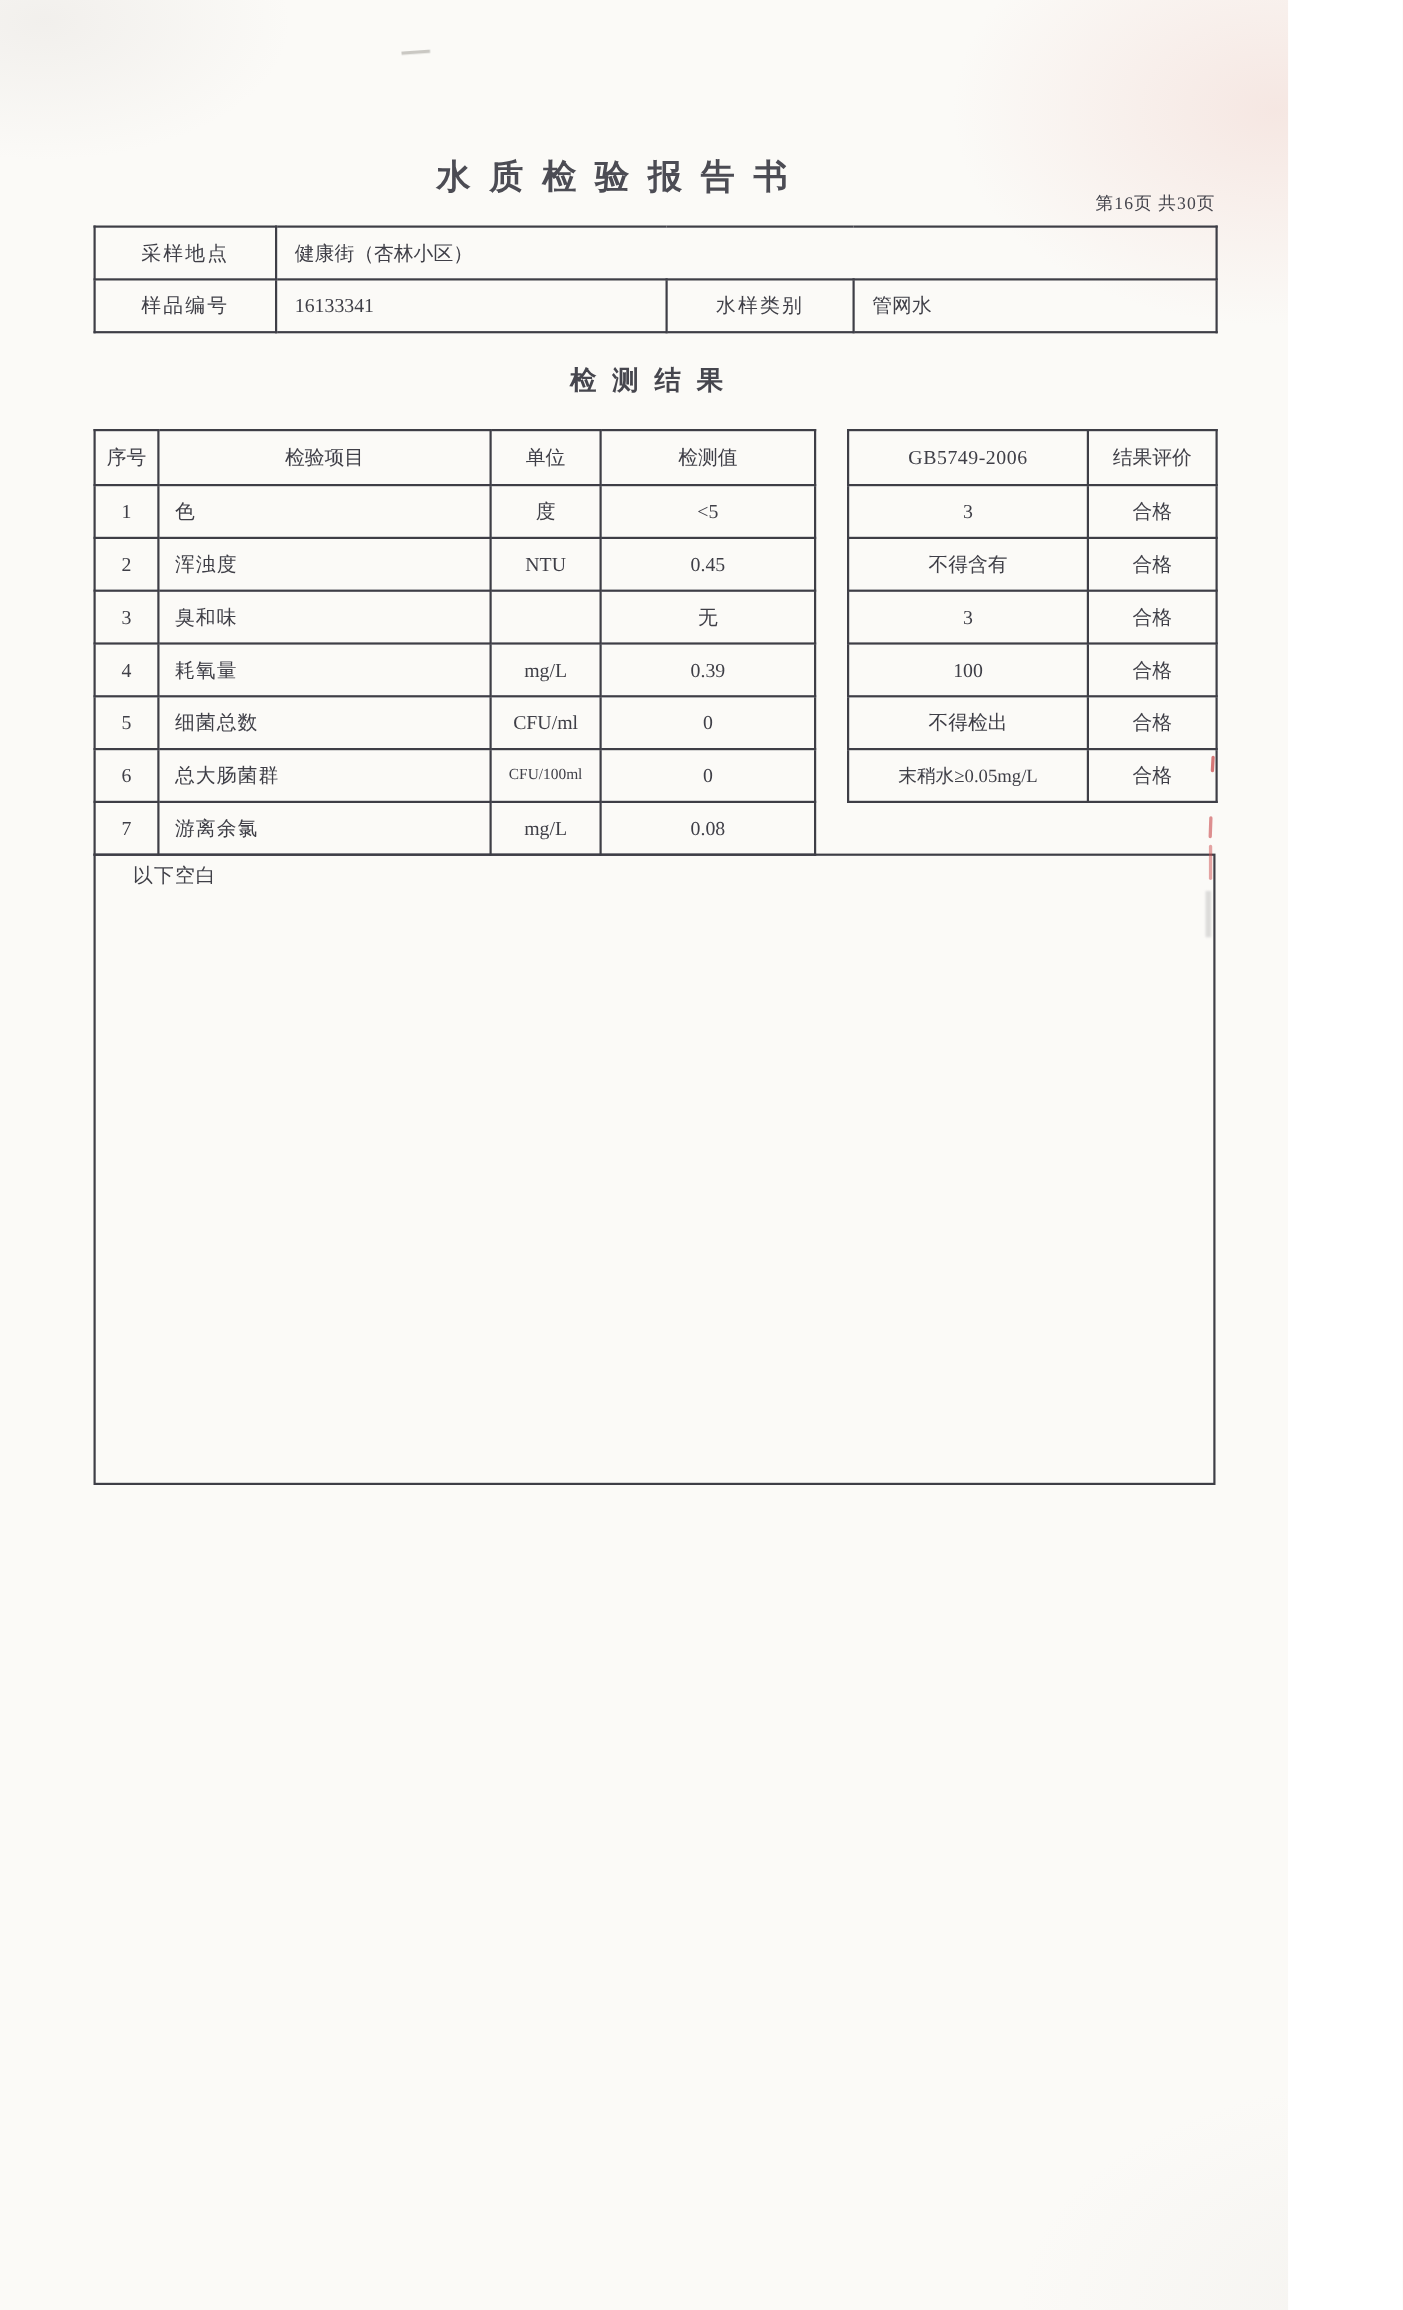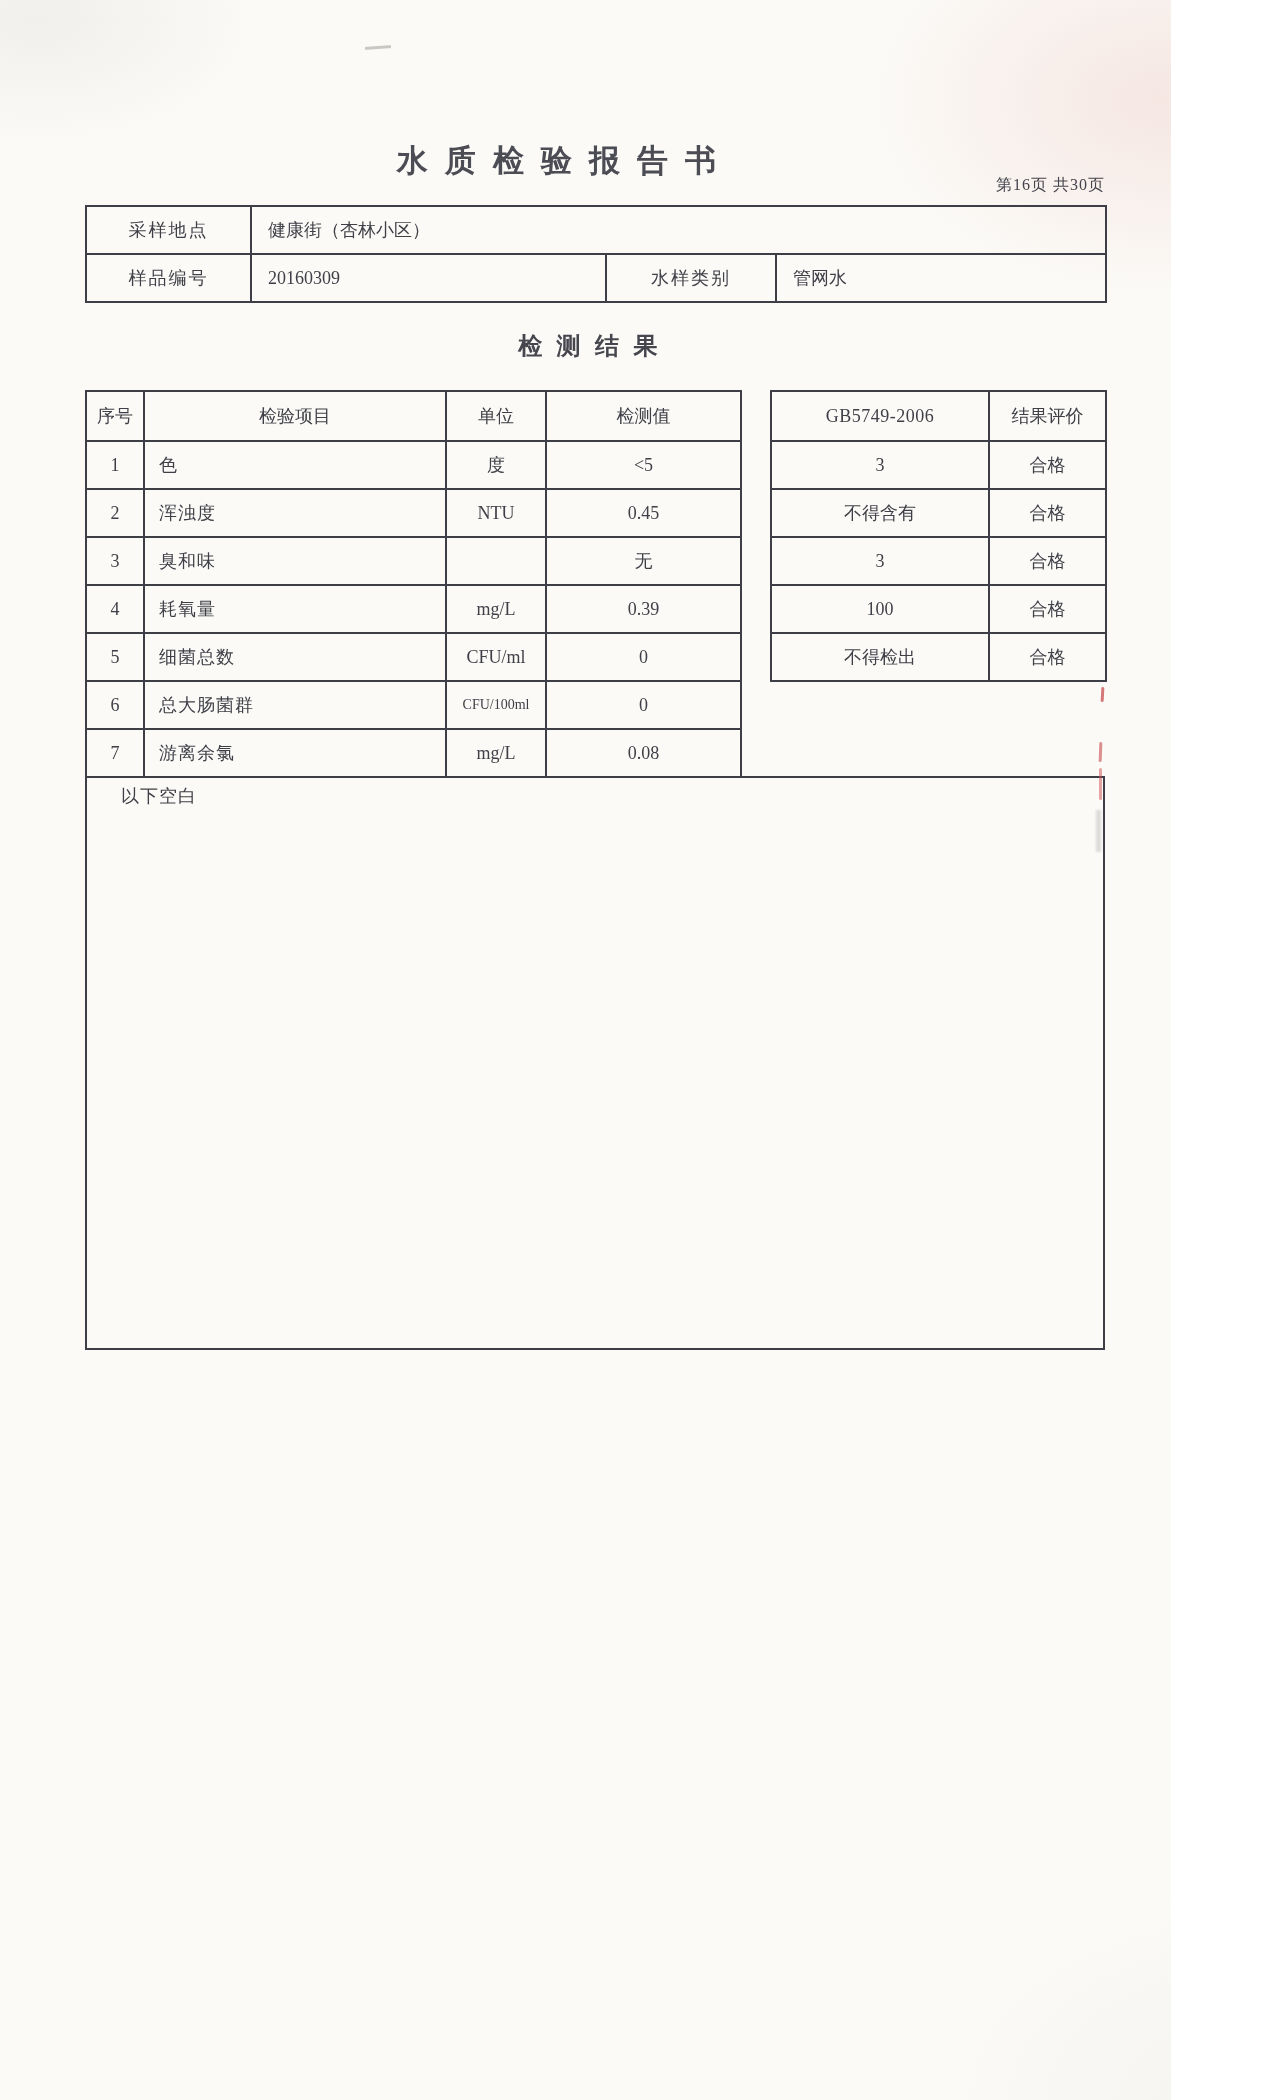--- a/index.html
+++ b/index.html
@@ -78,21 +78,21 @@
         <col style="width:170px">
         <col style="width:330px">
       </colgroup>
     <tbody>
         <tr>
       <td class="lbl">采样地点</td>
       <td class="val" colspan="3">健康街（杏林小区）</td>
     </tr>
     <tr>
       <td class="lbl">样品编号</td>
-      <td class="val">20160309</td>
+      <td class="val">16133341</td>
       <td class="lbl">水样类别</td>
       <td class="val">管网水</td>
     </tr>
   </tbody>
     </table>
 
   <div class="section-heading">检测结果</div>
 
   <table class="results-left">
     <colgroup>
@@ -176,20 +176,24 @@
       <td class="c">合格</td>
     </tr>
     <tr>
       <td class="c">100</td>
       <td class="c">合格</td>
     </tr>
     <tr>
       <td class="c">不得检出</td>
       <td class="c">合格</td>
     </tr>
+    <tr>
+      <td class="c std-long">末稍水≥0.05mg/L</td>
+      <td class="c">合格</td>
+    </tr>
   </tbody>
     </table>
 
   <div class="blank-box">
     <div class="blank-label">以下空白</div>
   </div>
 
   <div class="artifact smudge-top"></div>
   <div class="artifact red-mark-1"></div>
   <div class="artifact red-mark-2"></div>

